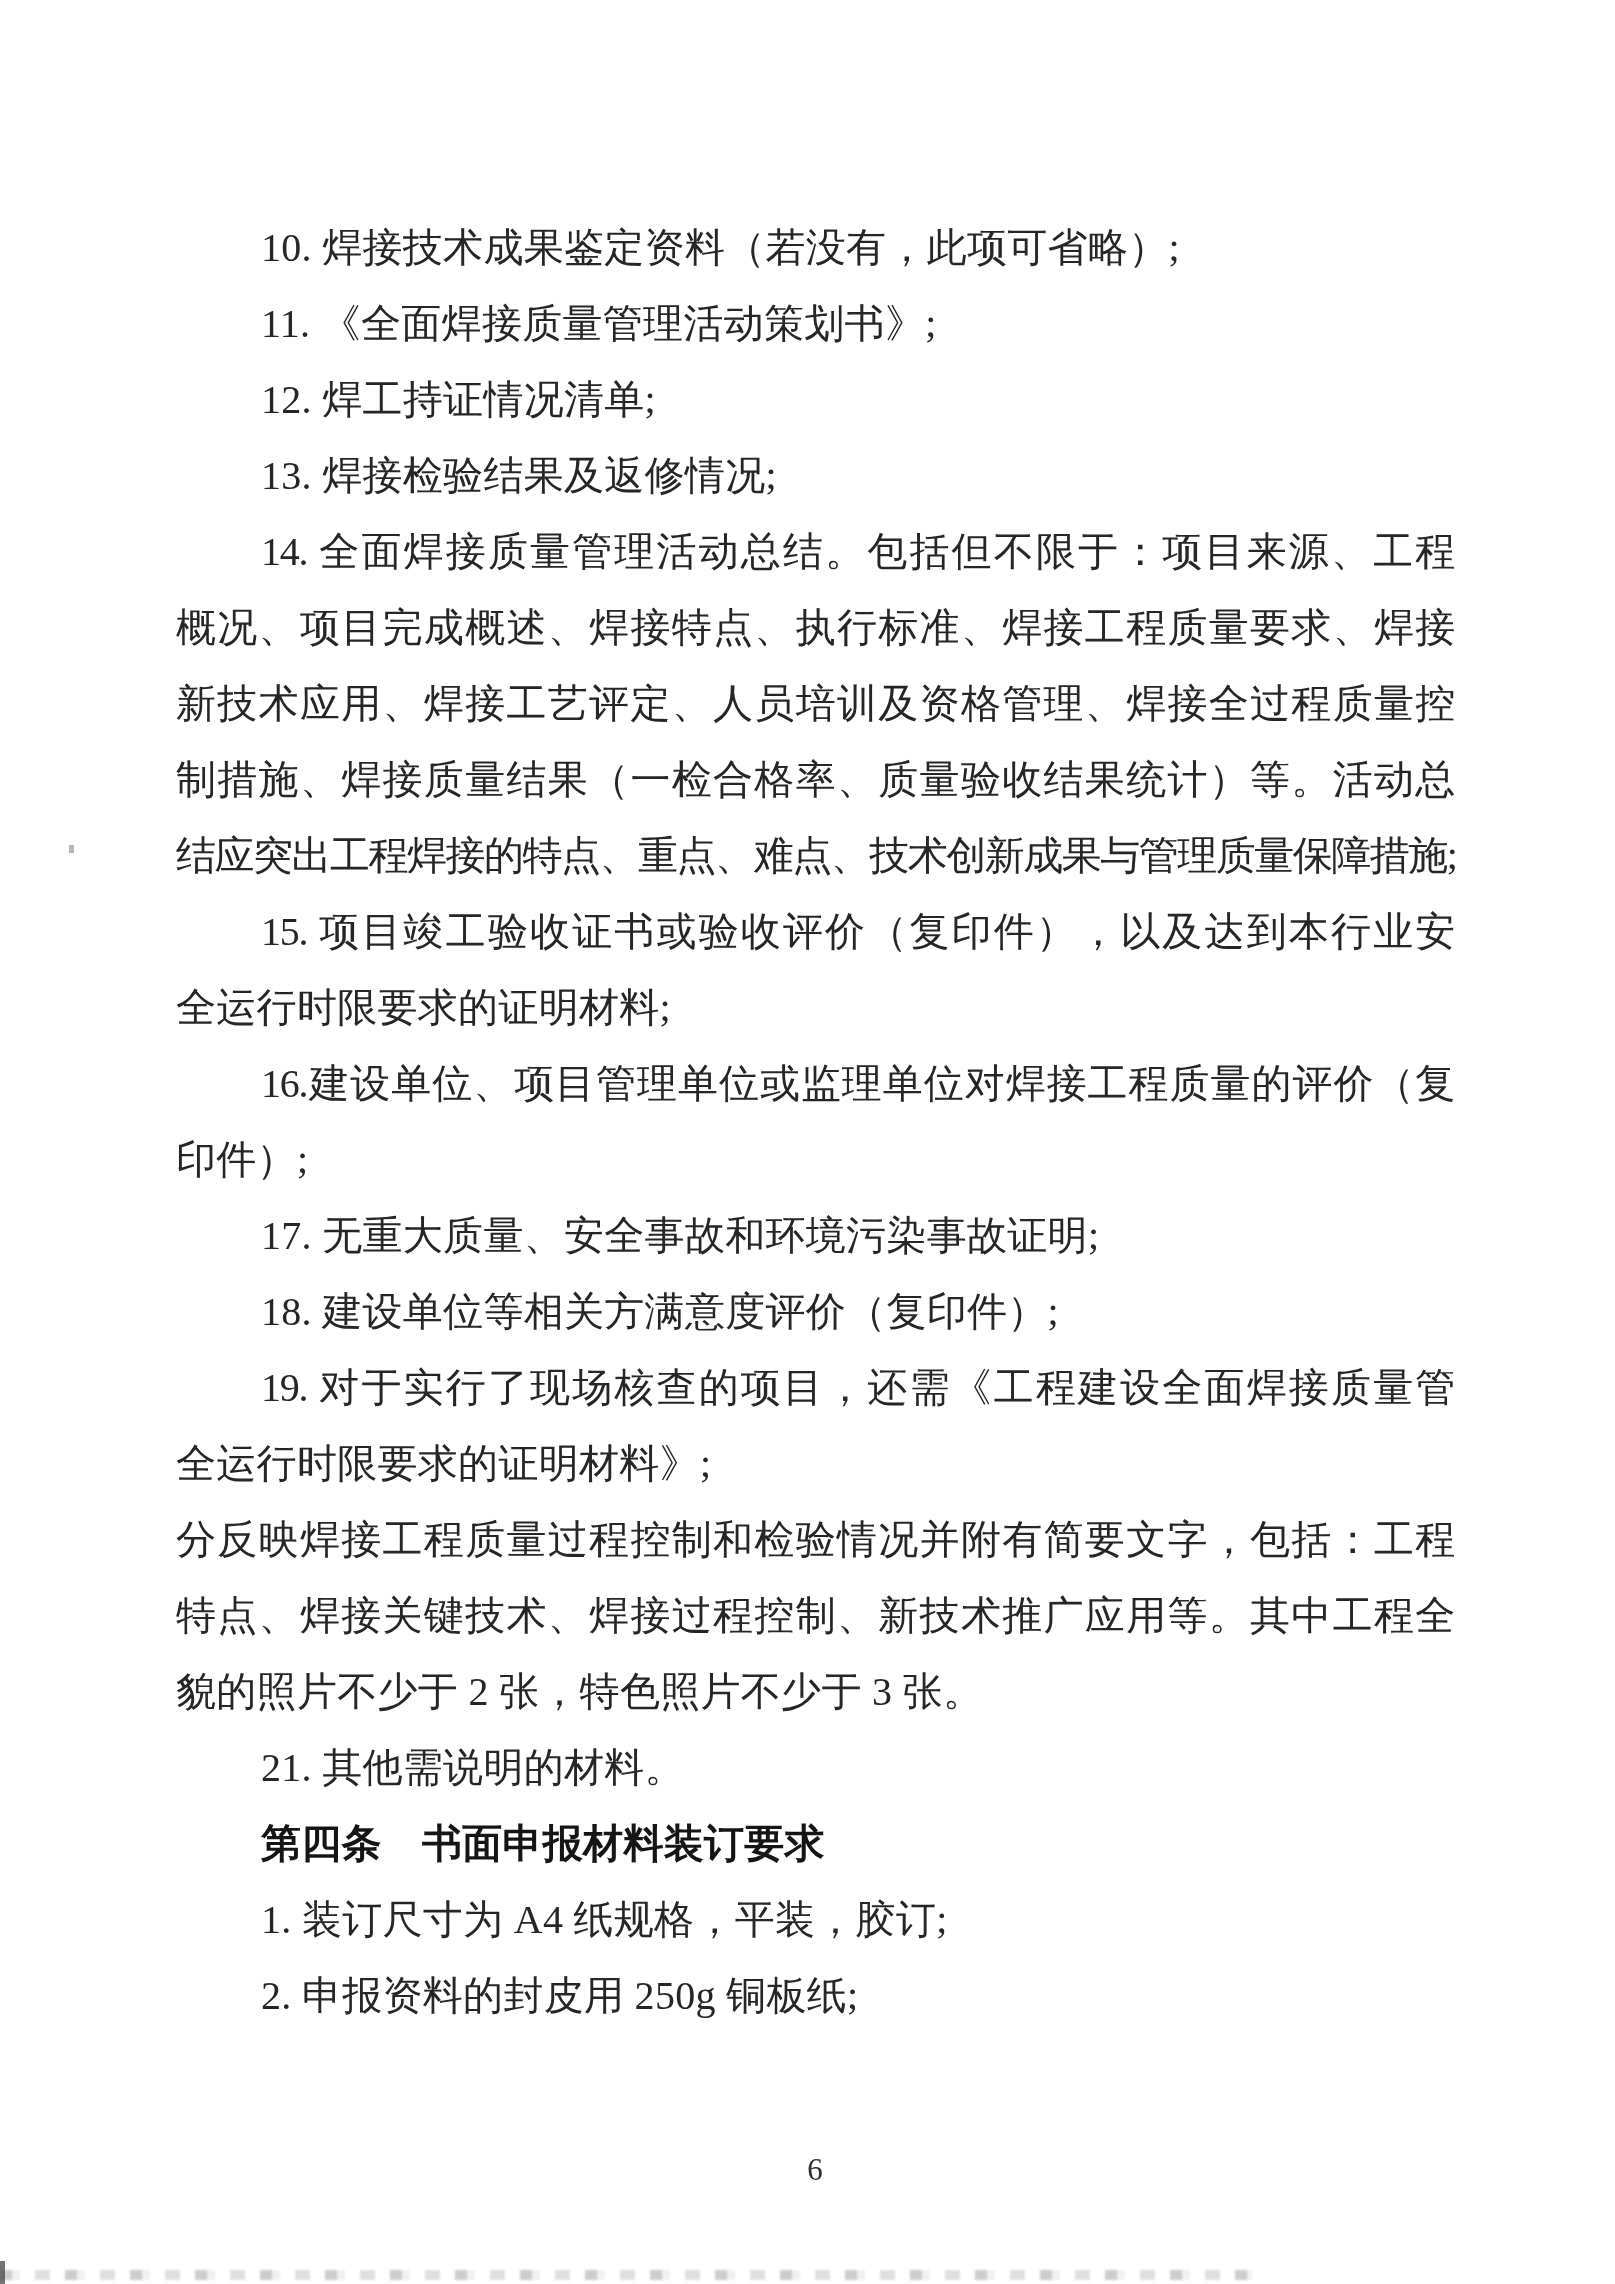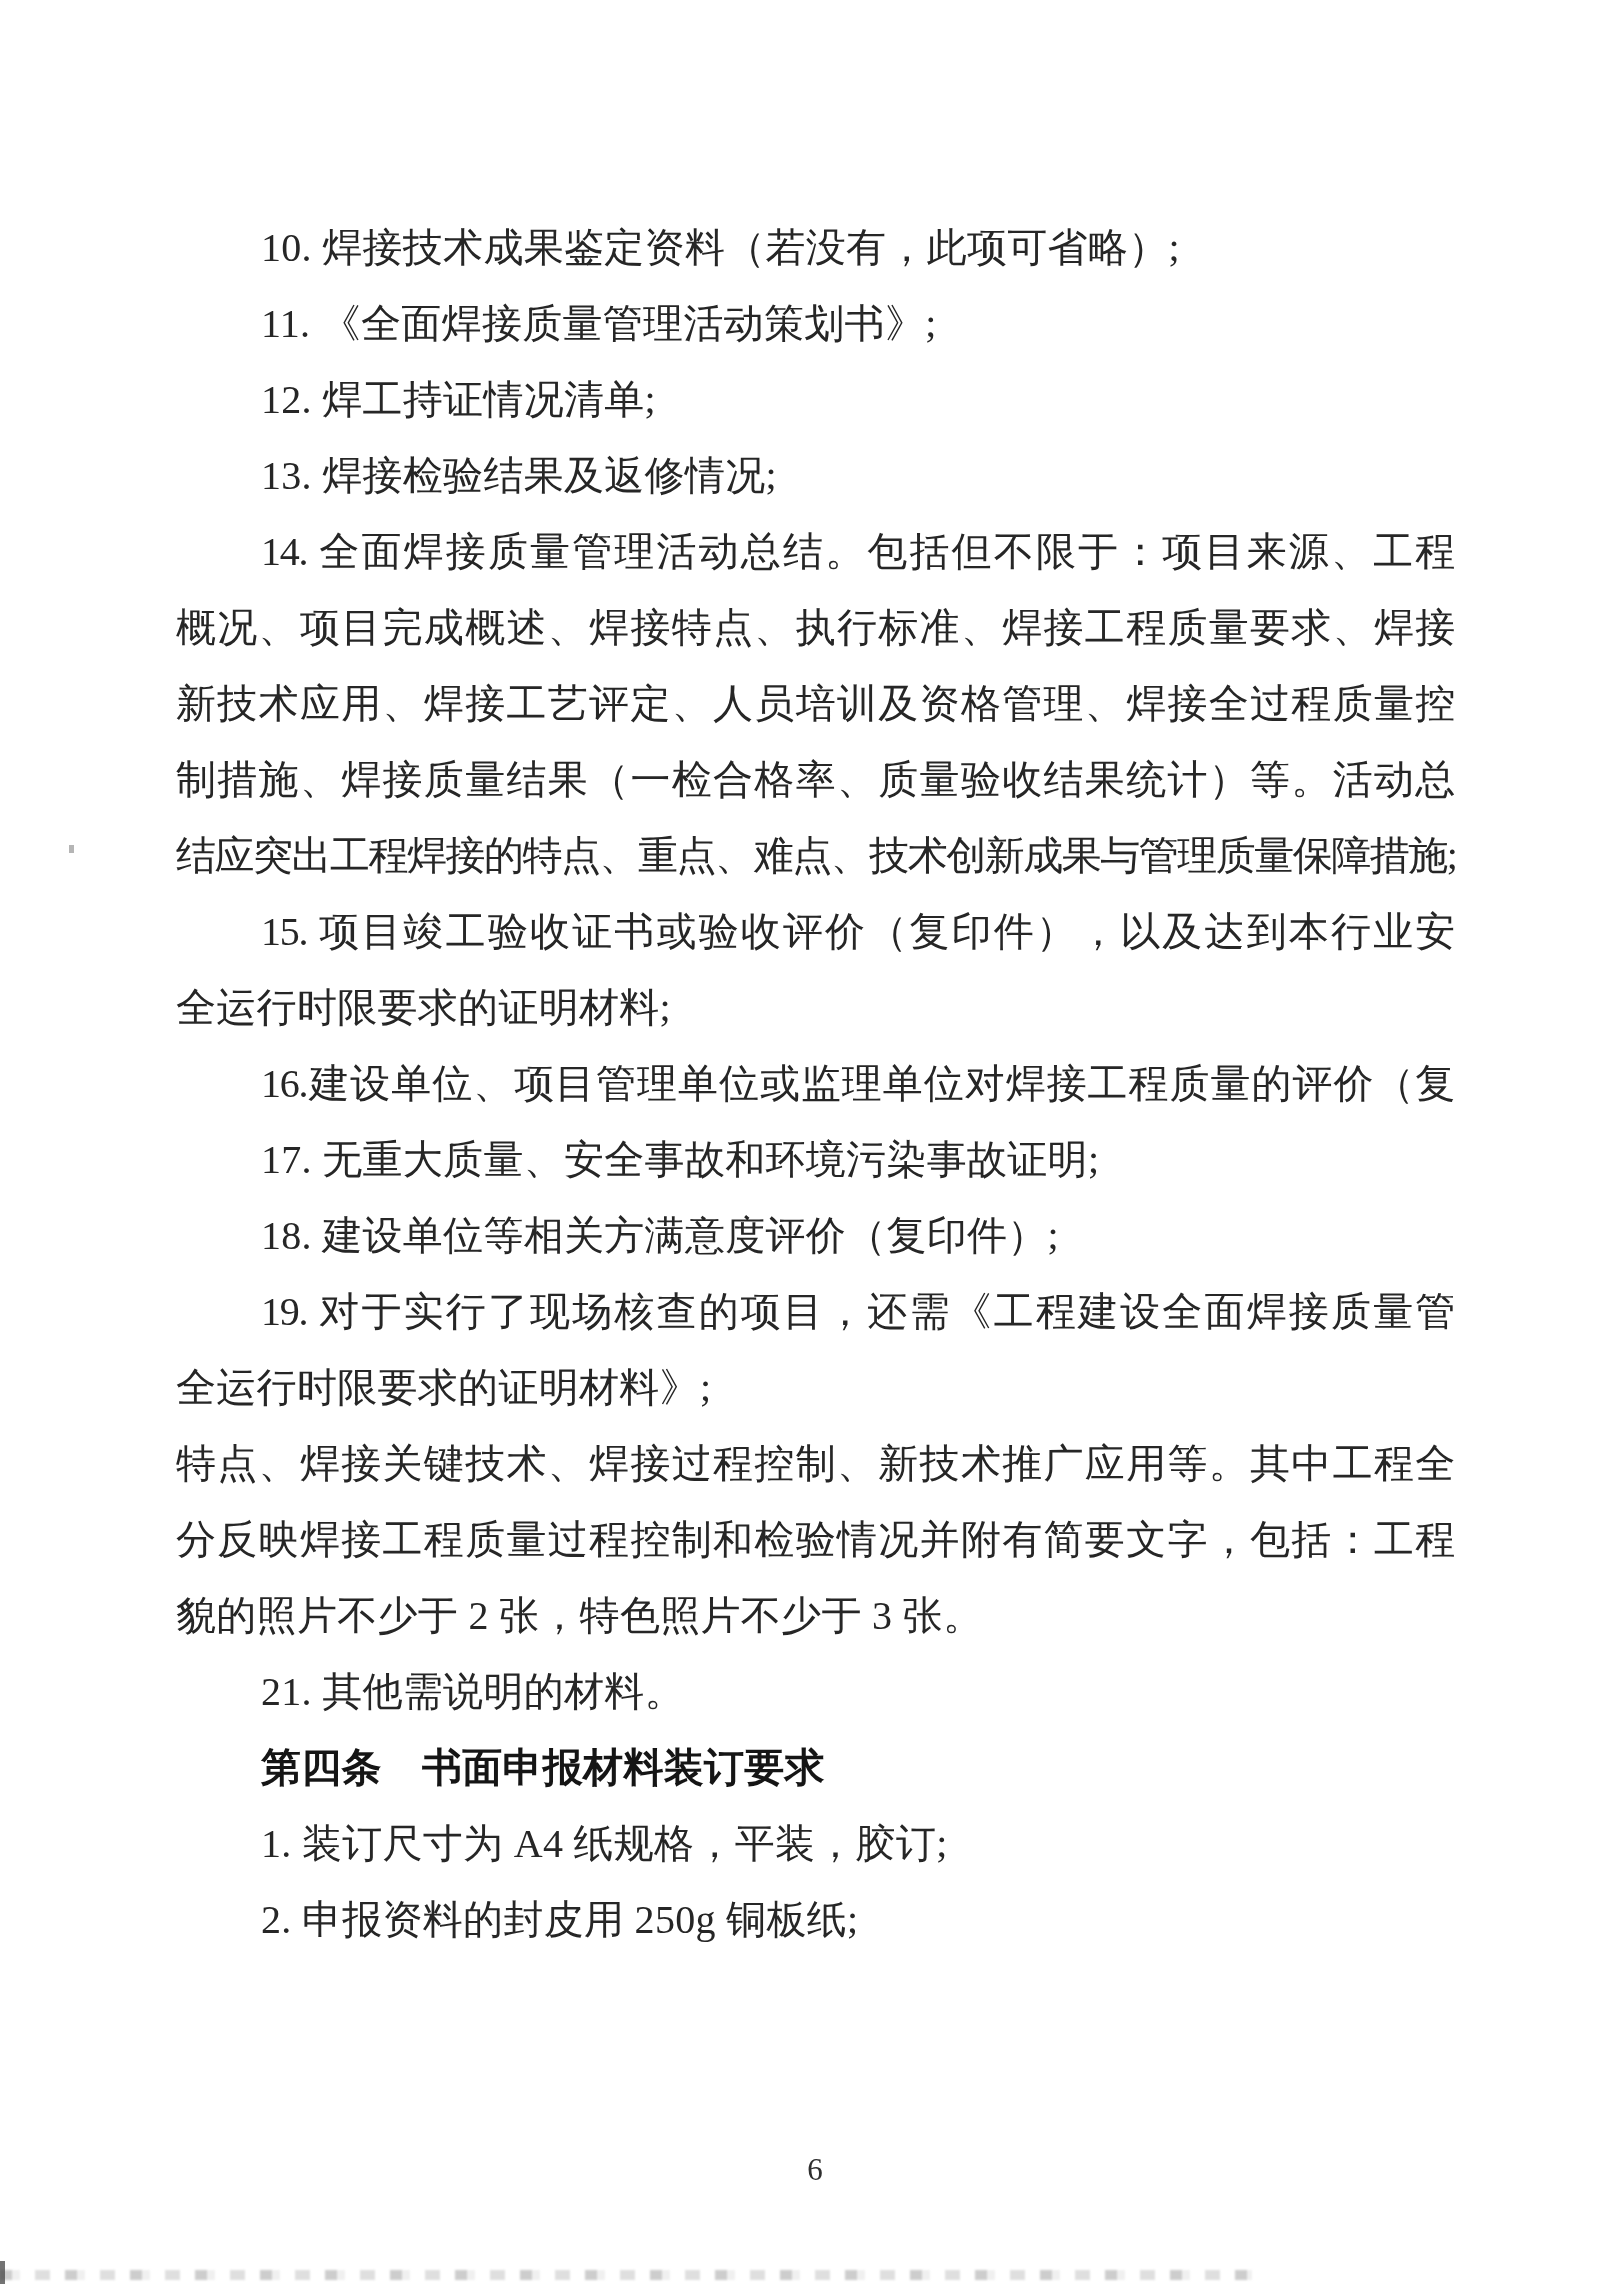--- a/index.html
+++ b/index.html
@@ -112,26 +112,27 @@
       <div class="line indent">12. 焊工持证情况清单;</div>
       <div class="line indent">13. 焊接检验结果及返修情况;</div>
       <div class="line indent fill">14. 全面焊接质量管理活动总结。包括但不限于：项目来源、工程</div>
       <div class="line fill">概况、项目完成概述、焊接特点、执行标准、焊接工程质量要求、焊接</div>
       <div class="line fill">新技术应用、焊接工艺评定、人员培训及资格管理、焊接全过程质量控</div>
       <div class="line fill">制措施、焊接质量结果（一检合格率、质量验收结果统计）等。活动总</div>
       <div class="line fill tight">结应突出工程焊接的特点、重点、难点、技术创新成果与管理质量保障措施;</div>
       <div class="line indent fill">15. 项目竣工验收证书或验收评价（复印件），以及达到本行业安</div>
       <div class="line">全运行时限要求的证明材料;</div>
       <div class="line indent fill">16.建设单位、项目管理单位或监理单位对焊接工程质量的评价（复</div>
+      <div class="line">印件）;</div>
       <div class="line indent">17. 无重大质量、安全事故和环境污染事故证明;</div>
       <div class="line indent">18. 建设单位等相关方满意度评价（复印件）;</div>
       <div class="line indent fill">19. 对于实行了现场核查的项目，还需《工程建设全面焊接质量管</div>
       <div class="line">全运行时限要求的证明材料》;</div>
+      <div class="line fill">分反映焊接工程质量过程控制和检验情况并附有简要文字，包括：工程</div>
       <div class="line fill">特点、焊接关键技术、焊接过程控制、新技术推广应用等。其中工程全</div>
-      <div class="line fill">分反映焊接工程质量过程控制和检验情况并附有简要文字，包括：工程</div>
       <div class="line">貌的照片不少于 2 张，特色照片不少于 3 张。</div>
       <div class="line indent">21. 其他需说明的材料。</div>
       <div class="line indent heading"><span class="heading-label">第四条</span><span class="heading-title">书面申报材料装订要求</span></div>
       <div class="line indent">1. 装订尺寸为 A4 纸规格，平装，胶订;</div>
       <div class="line indent">2. 申报资料的封皮用 250g 铜板纸;</div>
     </main>
 
   <div class="footer">6</div>
 
   <div class="scan-noise-bottom"></div>

